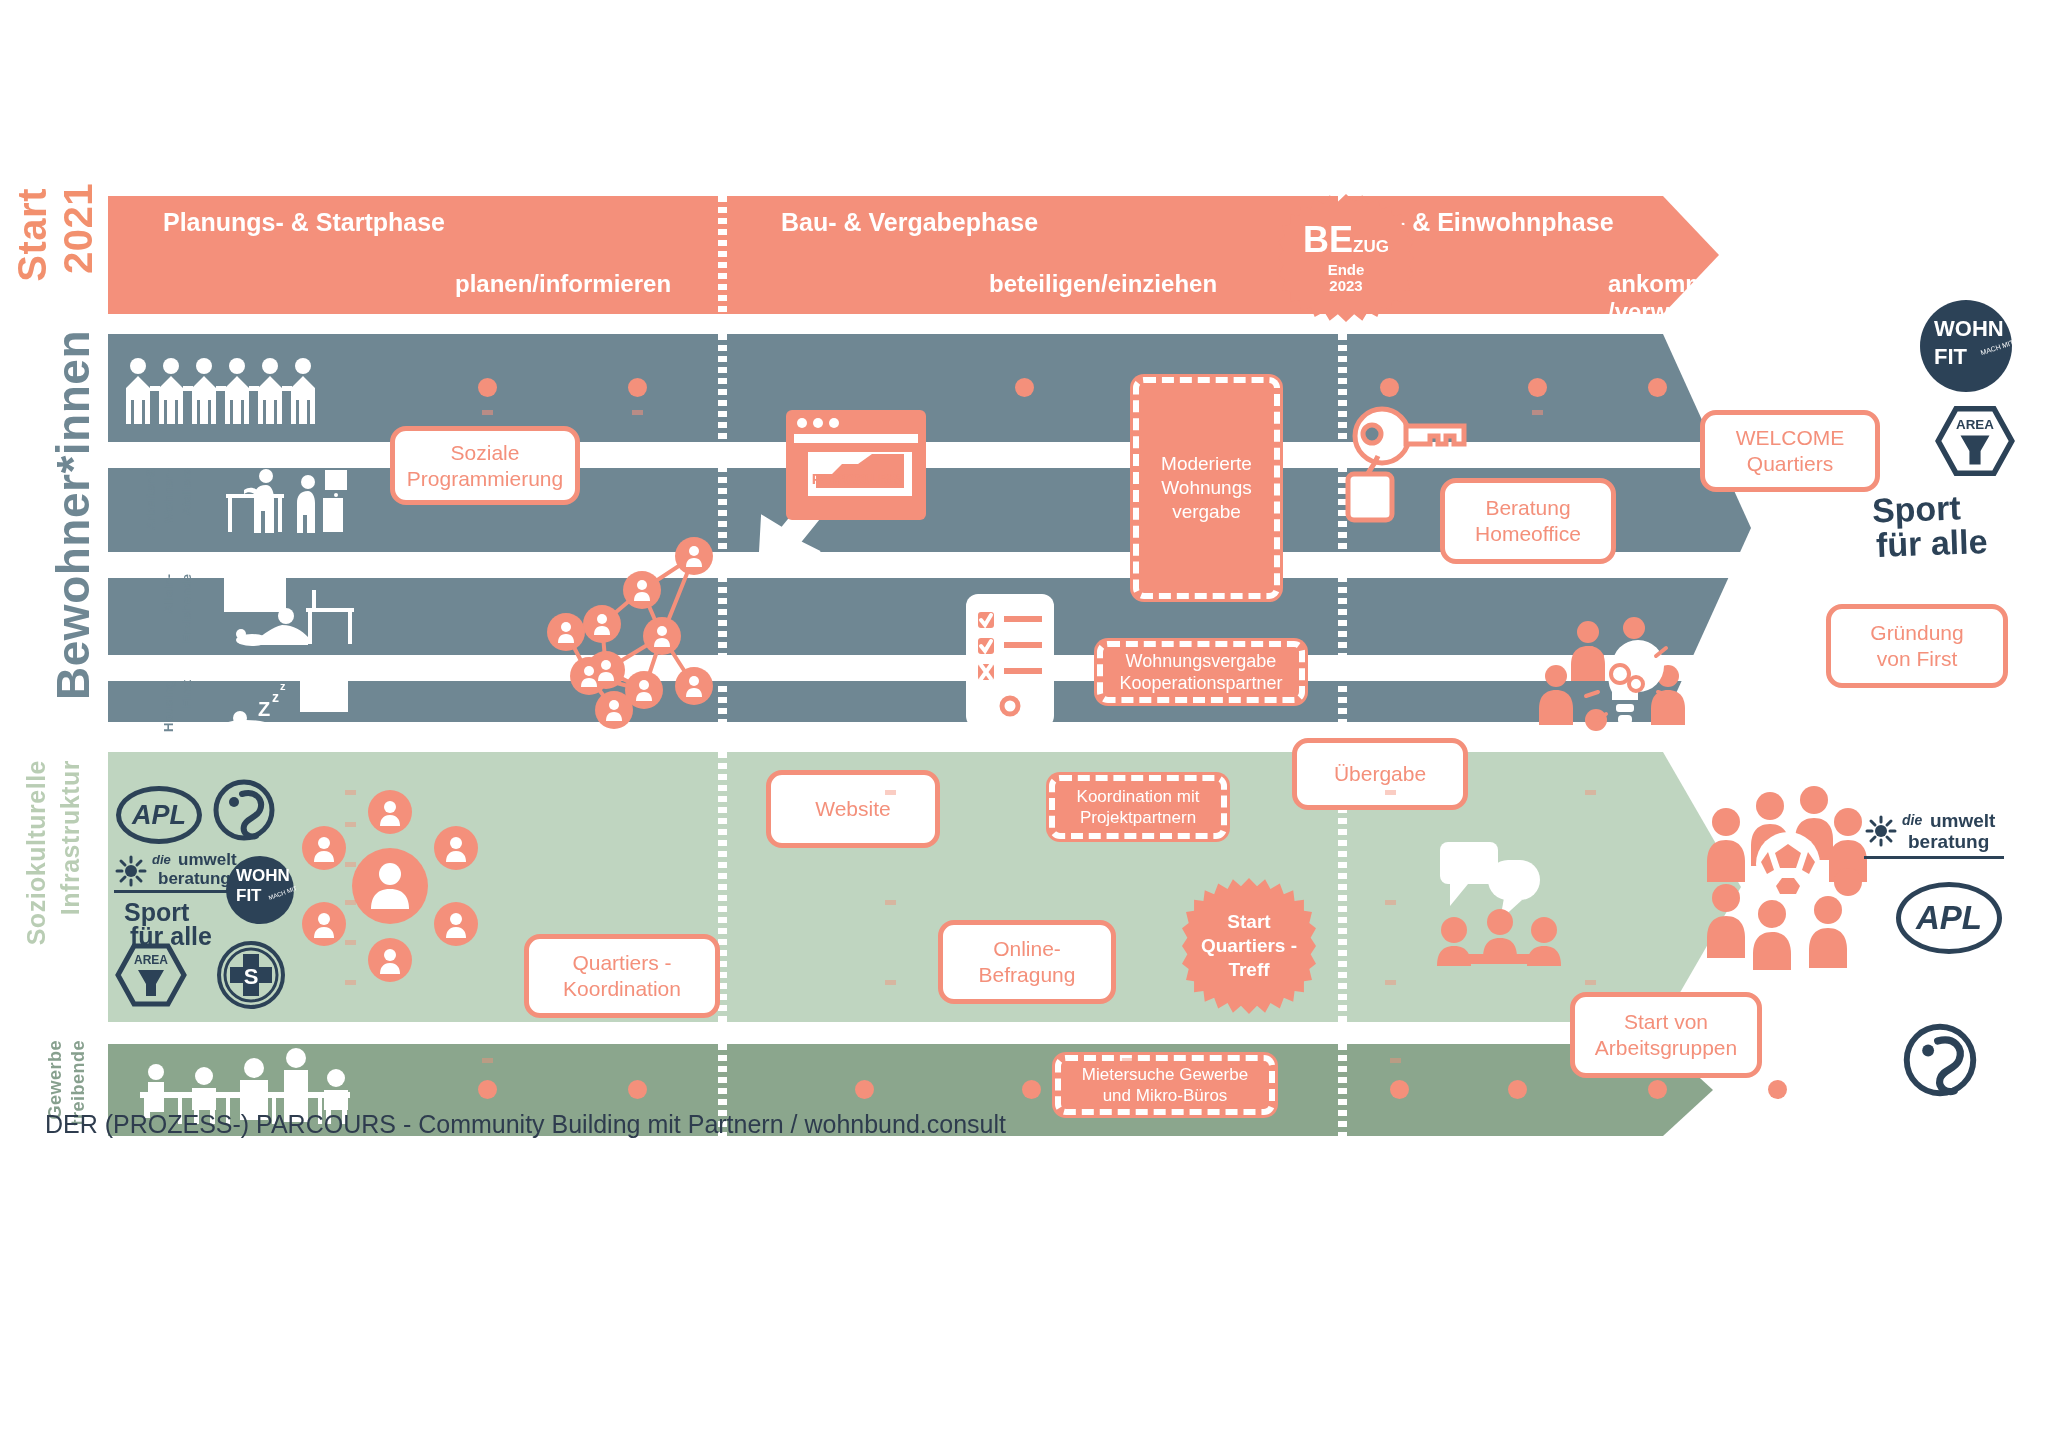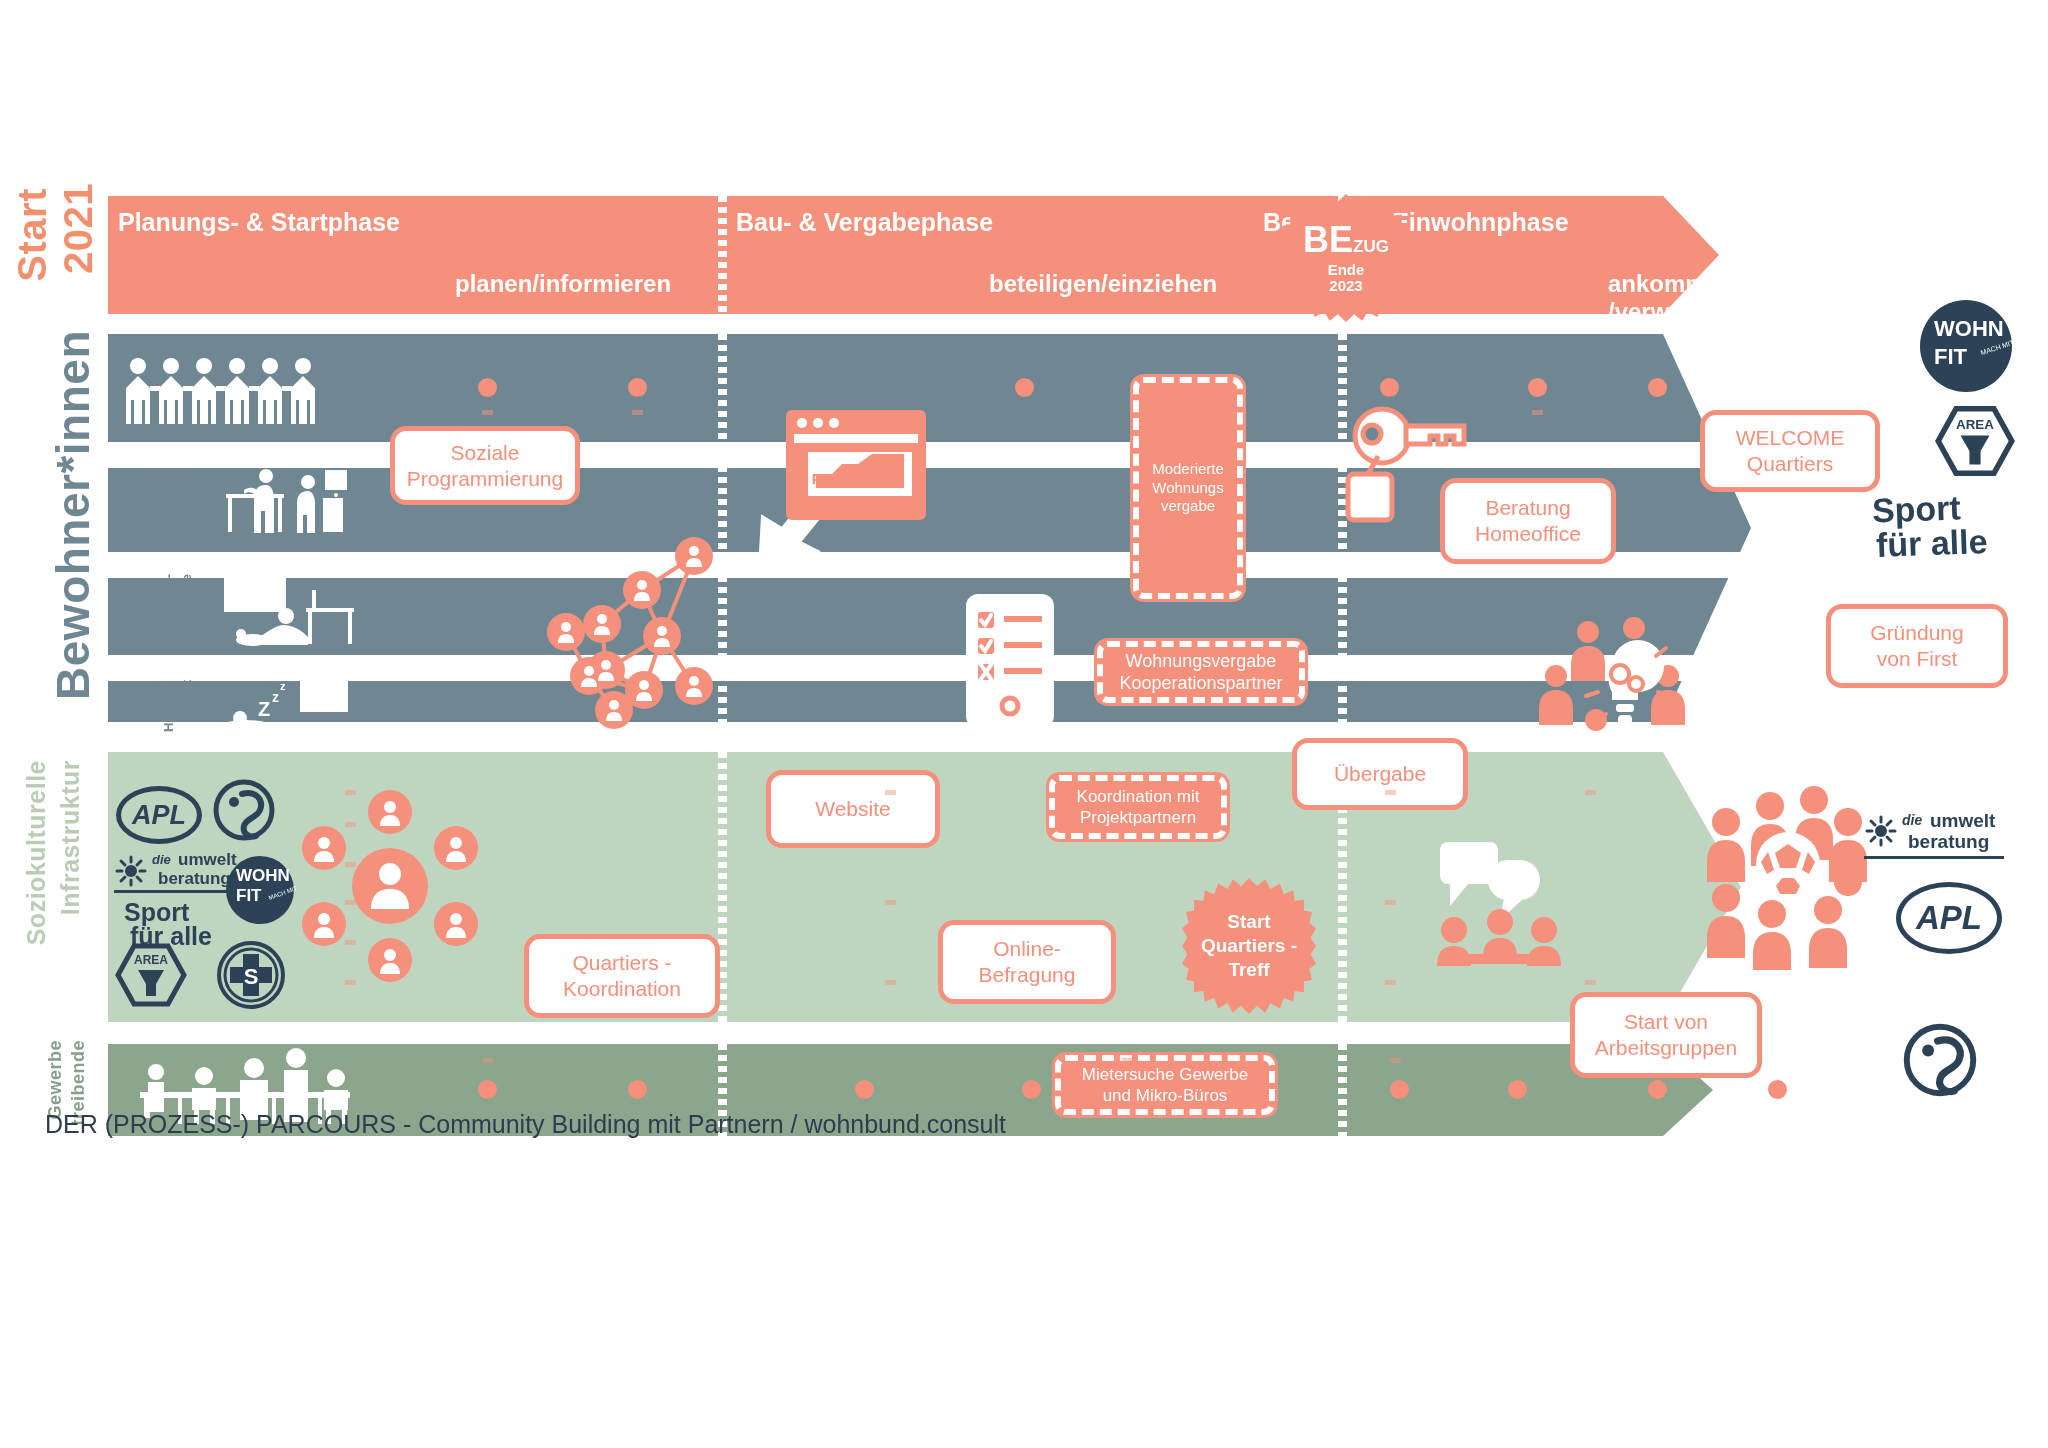--- a/index.html
+++ b/index.html
@@ -25,21 +25,21 @@
 
   .v-row{position:absolute;writing-mode:vertical-rl;transform:rotate(180deg);
          font-size:13px;font-weight:bold;color:#6f8793;line-height:1.05;white-space:nowrap;}
 
   
   .phasebar{position:absolute;left:108px;top:196px;width:1555px;height:118px;
             background:#f4907b;}
   .phasebar .tip{position:absolute;right:-56px;top:0;width:0;height:0;
             border-top:59px solid transparent;border-bottom:59px solid transparent;
             border-left:56px solid #f4907b;}
-  .ph-title{position:absolute;top:12px;font-size:25px;font-weight:bold;color:#ffffff;}
+  .ph-title{position:absolute;top:12px;font-size:25px;font-weight:bold;color:#ffffff;margin-left:45px;}
   .ph-sub{position:absolute;top:74px;font-size:24px;font-weight:bold;color:#ffffff;}
 
   
   .greyband{position:absolute;left:108px;top:334px;width:1555px;height:388px;
             background:#6f8793;}
   .greyband .tip{position:absolute;right:-88px;top:0;width:0;height:0;
             border-top:194px solid transparent;border-bottom:194px solid transparent;
             border-left:88px solid #6f8793;}
   .whiterule{position:absolute;left:108px;height:26px;background:#ffffff;width:1640px;}
 
@@ -367,21 +367,21 @@
     </g>
   </svg>
 
   <div class="callout" style="left:390px;top:426px;width:190px;height:79px;">
     <div>
       <div>Soziale</div>
       <div>Programmierung</div>
     </div>
   </div>
 
-  <div class="stitch" style="left:1130px;top:374px;width:116px;height:228px;font-size:15px;">
+  <div class="stitch" style="left:1130px;top:374px;width:153px;height:228px;font-size:19px;">
     <div>
       <div>Moderierte</div>
       <div>Wohnungs</div>
       <div>vergabe</div>
     </div>
   </div>
 
   <div class="stitch" style="left:1094px;top:638px;width:214px;height:68px;font-size:18px;">
     <div>
       <div>Wohnungsvergabe</div>

